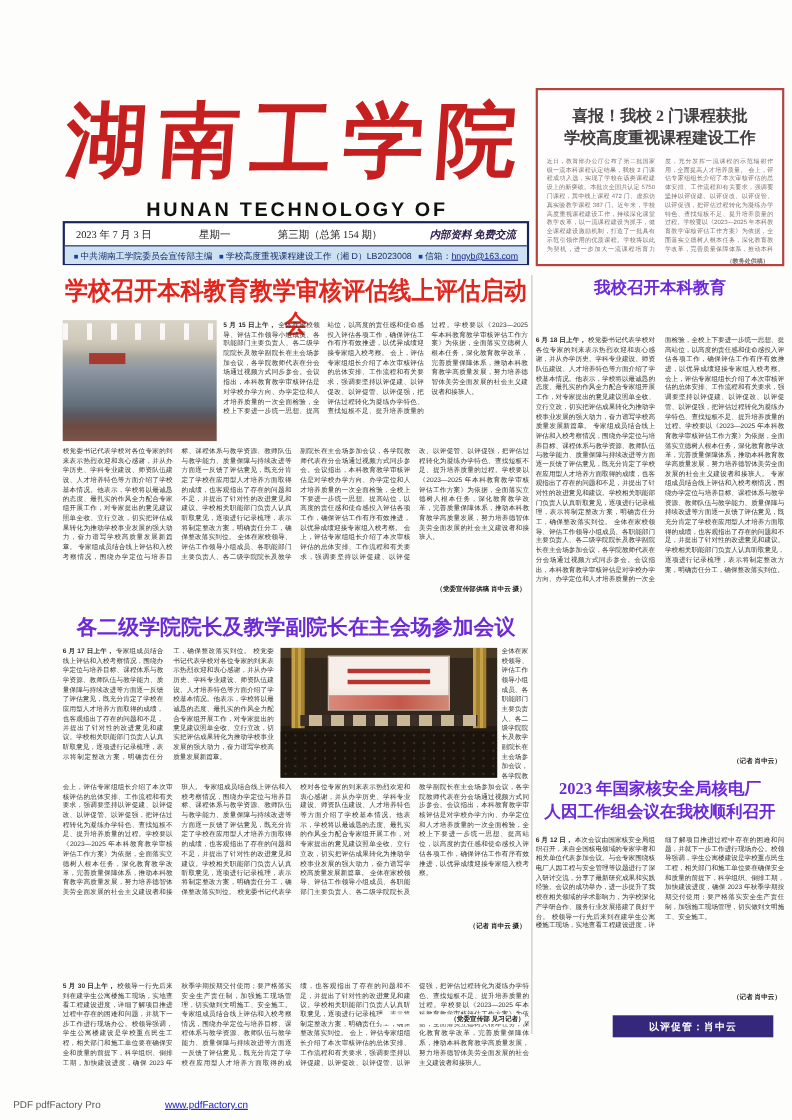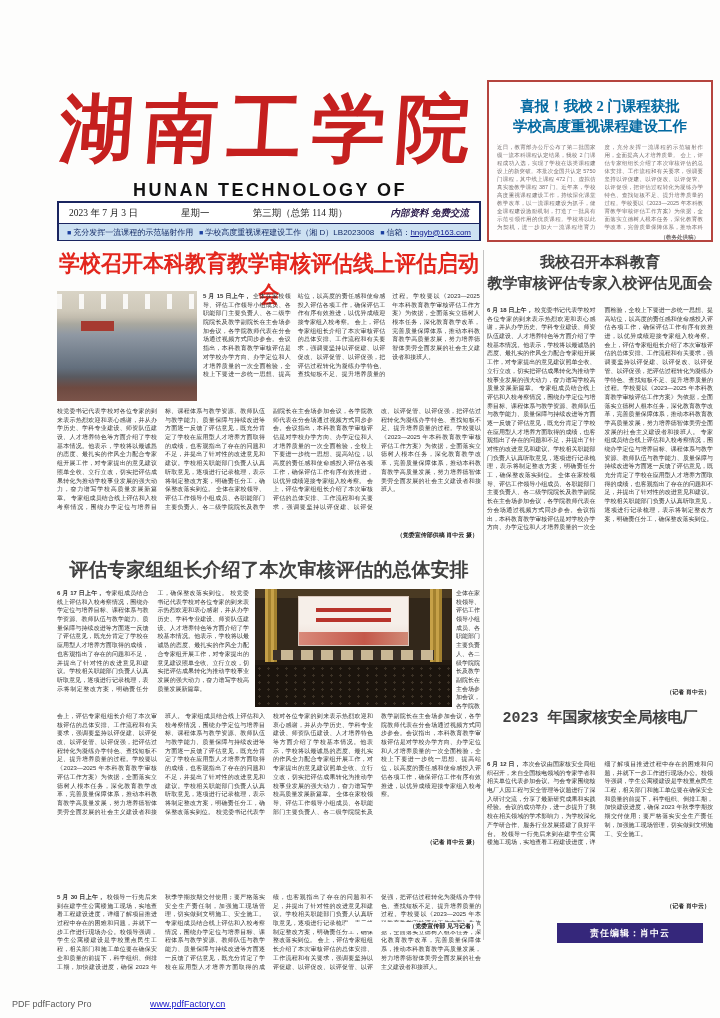--- a/index.html
+++ b/index.html
@@ -20,36 +20,36 @@
     padding:0 10px;justify-content:space-between;font-family:"Liberation Serif",serif;}
   .infobar .row1 .note{font-style:italic;font-weight:bold;color:#30204f;}
   .infobar .row2{display:flex;align-items:center;height:16px;background:#cde1f2;border-top:1px solid #1a2560;
     font-size:8px;color:#132a66;padding:0 8px;justify-content:space-between;}
   .sq{color:#1b3fa0;font-size:7px;margin-right:2px;}
   .email-link{color:#131b8f;text-decoration:underline;cursor:pointer;}
 
   
   .annbox{left:487px;top:80px;width:226px;height:162px;border:2px solid #b5443e;box-sizing:border-box;
     background:#fffdfd;padding:14px 8px 4px 8px;}
-  .ann-title{font-family:"Liberation Serif",serif;font-weight:bold;color:#0369a1;
+  .ann-title{font-family:"Liberation Serif",serif;font-weight:bold;color:#404040;
     font-size:14.5px;line-height:20px;text-align:center;}
   .ann-body{margin-top:8px;height:88px;column-count:2;column-gap:9px;overflow:hidden;
     font-size:5.5px;line-height:1.45;text-align:justify;color:#767070;}
   .ann-byline{text-align:right;font-size:5.5px;color:#767070;font-weight:bold;margin-top:2px;padding-right:4px;}
 
   
   .headline-red{left:57px;top:251px;width:424px;text-align:center;font-weight:900;
     font-size:21px;color:#e3261d;letter-spacing:0px;font-family:"Liberation Sans",sans-serif;
     transform:scaleY(1.08);}
-  .headline-black{font-family:"Liberation Serif",serif;font-weight:bold;color:#404040;text-align:center;}
+  .headline-black{font-family:"Liberation Serif",serif;font-weight:bold;color:#6d28d9;text-align:center;}
   .hl-exchange{left:57px;top:557px;width:424px;font-size:19px;}
   .hl-dorm{left:57px;top:864px;width:410px;font-size:19px;}
   .hl-right{width:226px;font-size:15px;line-height:21px;}
   .hl-experts{left:487px;top:252px;}
-  .hl-nuclear{left:487px;top:708px;font-family:Liberation Mono, monospace;}
+  .hl-nuclear{left:487px;top:708px;}
 
   
   .smalltext{font-size:6px;line-height:1.45;text-align:justify;color:#333;overflow:hidden;}
   .smalltext .lead{font-weight:bold;}
   .cols2{column-count:2;column-gap:9px;}
   .cols3{column-count:3;column-gap:7px;}
   .cols4{column-count:4;column-gap:8px;}
   .byline{font-size:6px;font-weight:bold;color:#222;text-align:right;background:#fdfdfc;}
 
   .vdivider{left:483px;top:250px;width:1px;height:690px;background:#c3c3c3;}
@@ -92,25 +92,25 @@
   <div class="abs mast-title">湖南工学院</div>
   <div class="abs mast-en">
     <span>HUNAN TECHNOLOGY OF TECHNOLOGY</span>
     <span class="suffix">院报</span>
   </div>
 
   <div class="abs infobar">
     <div class="row1">
       <span>2023 年 7 月 3 日</span>
       <span>星期一</span>
-      <span>第三期（总第 114 期）</span>
+      <span>第三期（总第 154 期）</span>
       <span class="note">内部资料 免费交流</span>
     </div>
     <div class="row2">
-      <span><span class="sq">■</span><span>充分发挥一流课程的示范辐射作用</span></span>
+      <span><span class="sq">■</span><span>中共湖南工学院委员会宣传部主编</span></span>
       <span><span class="sq">■</span><span>学校高度重视课程建设工作（湘 D）LB2023008</span></span>
       <span><span class="sq">■</span><span>信箱：</span><span class="email-link">hngyb@163.com</span></span>
     </div>
   </div>
 
   <div class="abs annbox">
     <div class="ann-title">
       <div>喜报！我校 2 门课程获批</div>
       <div>学校高度重视课程建设工作</div>
     </div>
@@ -134,21 +134,21 @@
     <span>会上，评估专家组组长介绍了本次审核评估的总体安排、工作流程和有关要求，强调要坚持以评促建、以评促改、以评促管、以评促强，把评估过程转化为凝练办学特色、查找短板不足、提升培养质量的过程。学校要以《2023—2025 年本科教育教学审核评估工作方案》为依据，全面落实立德树人根本任务，深化教育教学改革，完善质量保障体系，推动本科教育教学高质量发展，努力培养德智体美劳全面发展的社会主义建设者和接班人。</span>
   </div>
   <div class="abs smalltext cols4" style="left:57px;top:407px;width:424px;height:146px;">
     <span>校党委书记代表学校对各位专家的到来表示热烈欢迎和衷心感谢，并从办学历史、学科专业建设、师资队伍建设、人才培养特色等方面介绍了学校基本情况。他表示，学校将以最诚恳的态度、最扎实的作风全力配合专家组开展工作，对专家提出的意见建议照单全收、立行立改，切实把评估成果转化为推动学校事业发展的强大动力，奋力谱写学校高质量发展新篇章。</span>
     <span>专家组成员结合线上评估和入校考察情况，围绕办学定位与培养目标、课程体系与教学资源、教师队伍与教学能力、质量保障与持续改进等方面逐一反馈了评估意见，既充分肯定了学校在应用型人才培养方面取得的成绩，也客观指出了存在的问题和不足，并提出了针对性的改进意见和建议。学校相关职能部门负责人认真听取意见，逐项进行记录梳理，表示将制定整改方案，明确责任分工，确保整改落实到位。</span>
     <span>全体在家校领导、评估工作领导小组成员、各职能部门主要负责人、各二级学院院长及教学副院长在主会场参加会议，各学院教师代表在分会场通过视频方式同步参会。会议指出，本科教育教学审核评估是对学校办学方向、办学定位和人才培养质量的一次全面检验，全校上下要进一步统一思想、提高站位，以高度的责任感和使命感投入评估各项工作，确保评估工作有序有效推进，以优异成绩迎接专家组入校考察。</span>
     <span>会上，评估专家组组长介绍了本次审核评估的总体安排、工作流程和有关要求，强调要坚持以评促建、以评促改、以评促管、以评促强，把评估过程转化为凝练办学特色、查找短板不足、提升培养质量的过程。学校要以《2023—2025 年本科教育教学审核评估工作方案》为依据，全面落实立德树人根本任务，深化教育教学改革，完善质量保障体系，推动本科教育教学高质量发展，努力培养德智体美劳全面发展的社会主义建设者和接班人。</span>
   </div>
   <div class="abs byline" style="left:310px;top:531px;width:168px;">（党委宣传部供稿 肖中云 摄）</div>
 
-  <div class="abs headline-black hl-exchange">评估专家组组长介绍了本次审核评估的总体安排</div>
+  <div class="abs headline-black hl-exchange">各二级学院院长及教学副院长在主会场参加会议</div>
   <div class="abs photo2">
     <div class="pillar pl"></div>
     <div class="pillar pr"></div>
     <div class="screen">
       <div class="sline s1"></div>
       <div class="sline s2"></div>
       <div class="sfoot"></div>
     </div>
     <div class="rostrum"></div>
     <div class="audience"></div>
@@ -174,40 +174,40 @@
     <span>校领导一行先后来到在建学生公寓楼施工现场，实地查看工程建设进度，详细了解项目推进过程中存在的困难和问题，并就下一步工作进行现场办公。校领导强调，学生公寓楼建设是学校重点民生工程，相关部门和施工单位要在确保安全和质量的前提下，科学组织、倒排工期，加快建设进度，确保 2023 年秋季学期按期交付使用；要严格落实安全生产责任制，加强施工现场管理，切实做到文明施工、安全施工。</span>
     <span>专家组成员结合线上评估和入校考察情况，围绕办学定位与培养目标、课程体系与教学资源、教师队伍与教学能力、质量保障与持续改进等方面逐一反馈了评估意见，既充分肯定了学校在应用型人才培养方面取得的成绩，也客观指出了存在的问题和不足，并提出了针对性的改进意见和建议。学校相关职能部门负责人认真听取意见，逐项进行记录梳理，表示将制定整改方案，明确责任分工，确保整改落实到位。</span>
     <span>会上，评估专家组组长介绍了本次审核评估的总体安排、工作流程和有关要求，强调要坚持以评促建、以评促改、以评促管、以评促强，把评估过程转化为凝练办学特色、查找短板不足、提升培养质量的过程。学校要以《2023—2025 年本科教育教学审核评估工作方案》为依据，全面落实立德树人根本任务，深化教育教学改革，完善质量保障体系，推动本科教育教学高质量发展，努力培养德智体美劳全面发展的社会主义建设者和接班人。</span>
   </div>
   <div class="abs byline" style="left:345px;top:922px;width:132px;">（党委宣传部 见习记者）</div>
 
   <div class="abs vdivider"></div>
 
   <div class="abs headline-black hl-right hl-experts">
     <div>我校召开本科教育</div>
-    <div>教学审核评估专家入校评估见面会</div>
   </div>
   <div class="abs smalltext cols2" style="left:487px;top:306px;width:226px;height:392px;">
     <span class="lead">6 月 18 日上午，</span>
     <span>校党委书记代表学校对各位专家的到来表示热烈欢迎和衷心感谢，并从办学历史、学科专业建设、师资队伍建设、人才培养特色等方面介绍了学校基本情况。他表示，学校将以最诚恳的态度、最扎实的作风全力配合专家组开展工作，对专家提出的意见建议照单全收、立行立改，切实把评估成果转化为推动学校事业发展的强大动力，奋力谱写学校高质量发展新篇章。</span>
     <span>专家组成员结合线上评估和入校考察情况，围绕办学定位与培养目标、课程体系与教学资源、教师队伍与教学能力、质量保障与持续改进等方面逐一反馈了评估意见，既充分肯定了学校在应用型人才培养方面取得的成绩，也客观指出了存在的问题和不足，并提出了针对性的改进意见和建议。学校相关职能部门负责人认真听取意见，逐项进行记录梳理，表示将制定整改方案，明确责任分工，确保整改落实到位。</span>
     <span>全体在家校领导、评估工作领导小组成员、各职能部门主要负责人、各二级学院院长及教学副院长在主会场参加会议，各学院教师代表在分会场通过视频方式同步参会。会议指出，本科教育教学审核评估是对学校办学方向、办学定位和人才培养质量的一次全面检验，全校上下要进一步统一思想、提高站位，以高度的责任感和使命感投入评估各项工作，确保评估工作有序有效推进，以优异成绩迎接专家组入校考察。</span>
     <span>会上，评估专家组组长介绍了本次审核评估的总体安排、工作流程和有关要求，强调要坚持以评促建、以评促改、以评促管、以评促强，把评估过程转化为凝练办学特色、查找短板不足、提升培养质量的过程。学校要以《2023—2025 年本科教育教学审核评估工作方案》为依据，全面落实立德树人根本任务，深化教育教学改革，完善质量保障体系，推动本科教育教学高质量发展，努力培养德智体美劳全面发展的社会主义建设者和接班人。</span>
     <span>专家组成员结合线上评估和入校考察情况，围绕办学定位与培养目标、课程体系与教学资源、教师队伍与教学能力、质量保障与持续改进等方面逐一反馈了评估意见，既充分肯定了学校在应用型人才培养方面取得的成绩，也客观指出了存在的问题和不足，并提出了针对性的改进意见和建议。学校相关职能部门负责人认真听取意见，逐项进行记录梳理，表示将制定整改方案，明确责任分工，确保整改落实到位。</span>
   </div>
   <div class="abs byline" style="left:600px;top:688px;width:110px;">（记者 肖中云）</div>
 
   <div class="abs headline-black hl-right hl-nuclear">
     <div>2023 年国家核安全局核电厂</div>
+    <div>人因工作组会议在我校顺利召开</div>
   </div>
   <div class="abs smalltext cols2" style="left:487px;top:760px;width:226px;height:158px;">
     <span class="lead">6 月 12 日，</span>
     <span>本次会议由国家核安全局组织召开，来自全国核电领域的专家学者和相关单位代表参加会议。与会专家围绕核电厂人因工程与安全管理等议题进行了深入研讨交流，分享了最新研究成果和实践经验。会议的成功举办，进一步提升了我校在相关领域的学术影响力，为学校深化产学研合作、服务行业发展搭建了良好平台。</span>
     <span>校领导一行先后来到在建学生公寓楼施工现场，实地查看工程建设进度，详细了解项目推进过程中存在的困难和问题，并就下一步工作进行现场办公。校领导强调，学生公寓楼建设是学校重点民生工程，相关部门和施工单位要在确保安全和质量的前提下，科学组织、倒排工期，加快建设进度，确保 2023 年秋季学期按期交付使用；要严格落实安全生产责任制，加强施工现场管理，切实做到文明施工、安全施工。</span>
   </div>
   <div class="abs byline" style="left:600px;top:902px;width:110px;">（记者 肖中云）</div>
 
-  <div class="abs editorbox">责任编辑：肖中云</div>
+  <div class="abs editorbox">以评促管：肖中云</div>
 
   <div class="abs footer-left">PDF pdfFactory Pro</div>
   <div class="abs footer-link">www.pdfFactory.cn</div>
 
 </div>
 
 </body></html>

